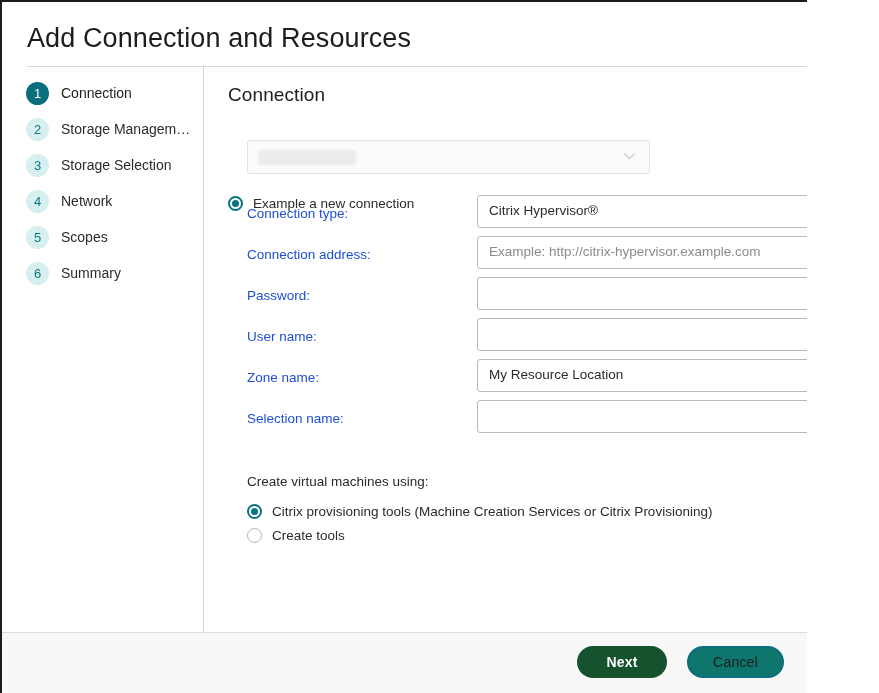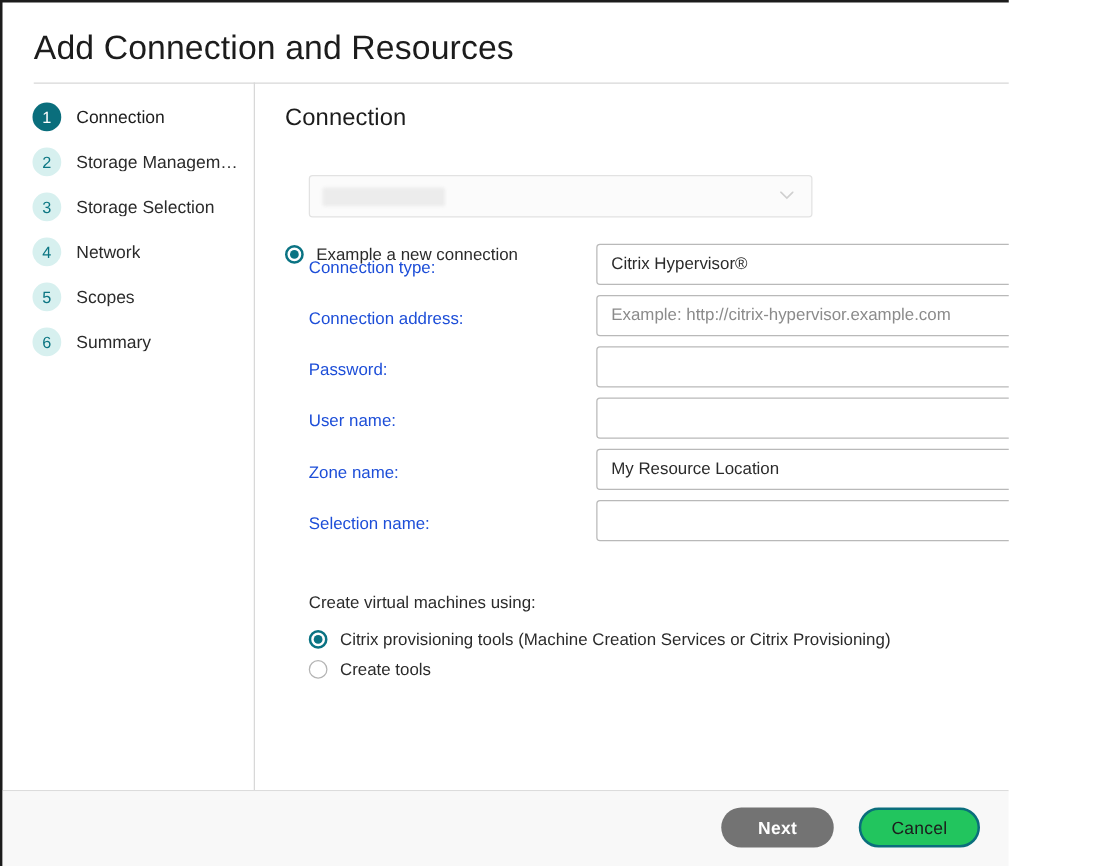--- a/index.html
+++ b/index.html
@@ -268,29 +268,29 @@
     font-size: 14px;
     display: flex;
     align-items: center;
     justify-content: center;
     cursor: default;
     letter-spacing: 0.2px;
   }
   .btn-next {
     right: 140px;
     width: 90px;
-    background: #737373;
+    background: #14532d;
     color: #ffffff;
     border: none;
     font-weight: bold;
   }
   .btn-cancel {
     right: 23px;
     width: 97px;
-    background: #22c55e;
+    background: #0f766e;
     color: #1c1c1c;
     border: 2px solid #0a6e7c;
   }
 </style>
 </head>
 <body>
 
 <div id="dialog">
 
   <div class="wizard-title">Add Connection and Resources</div>

